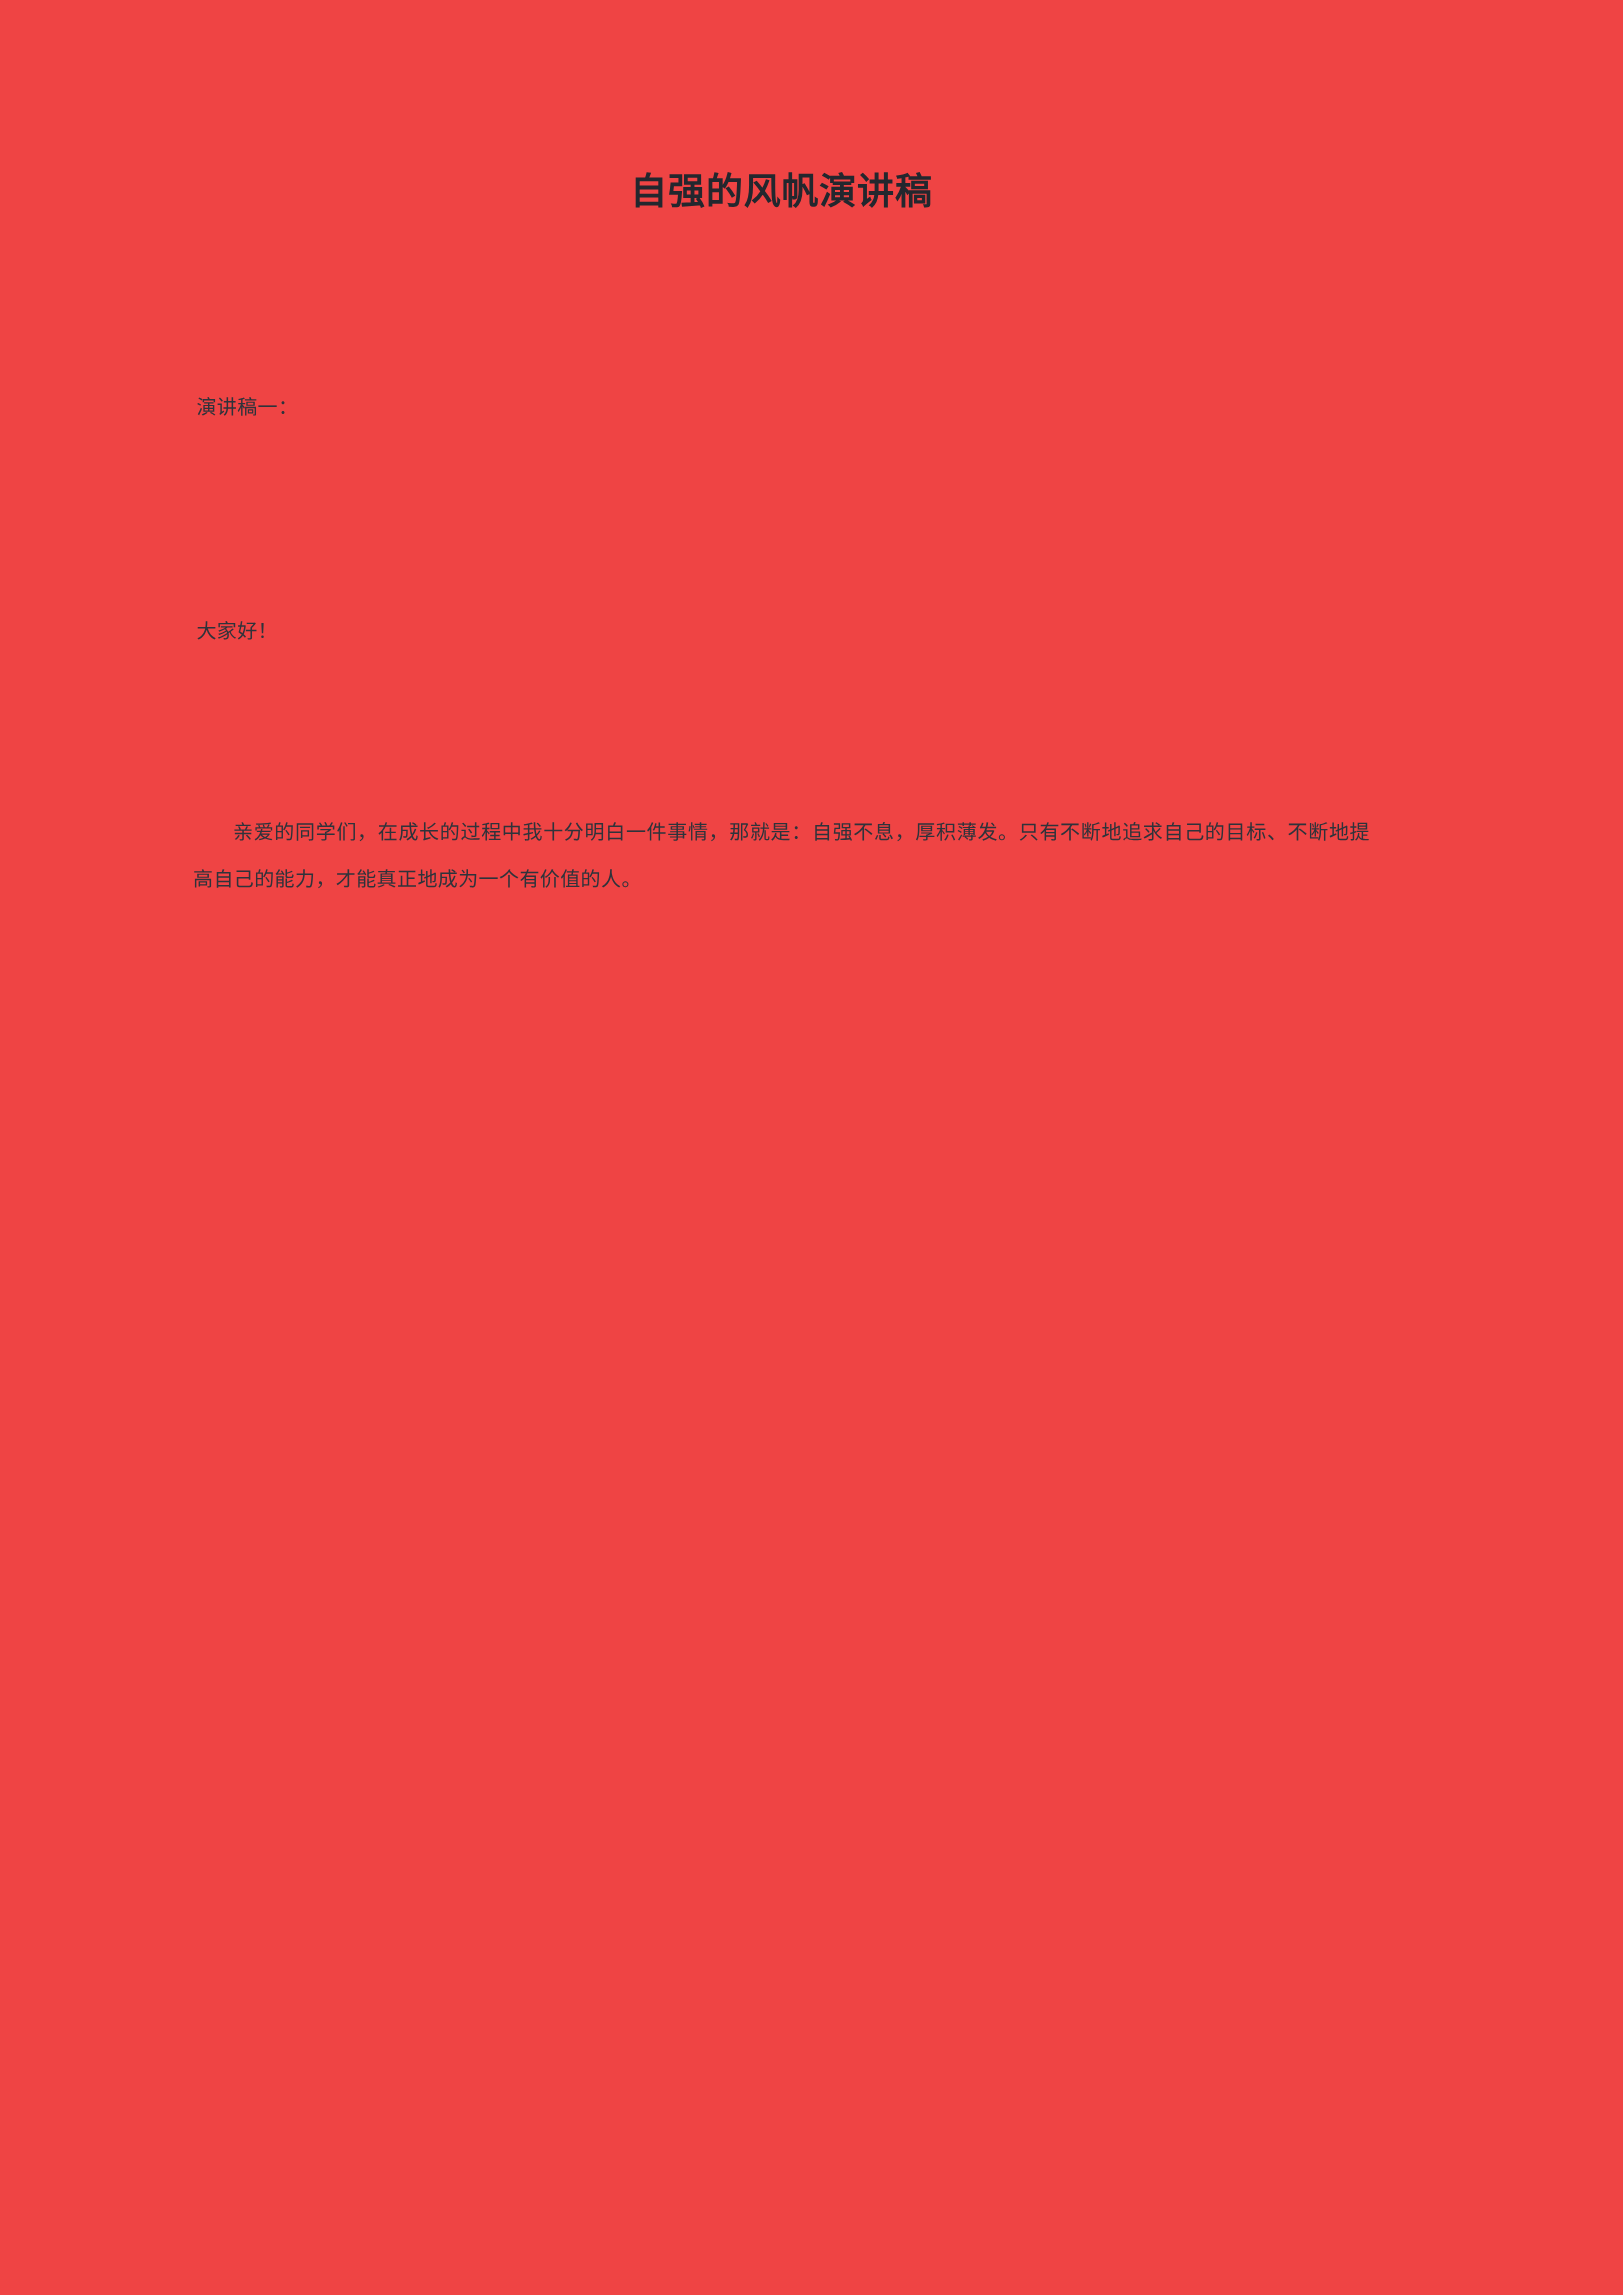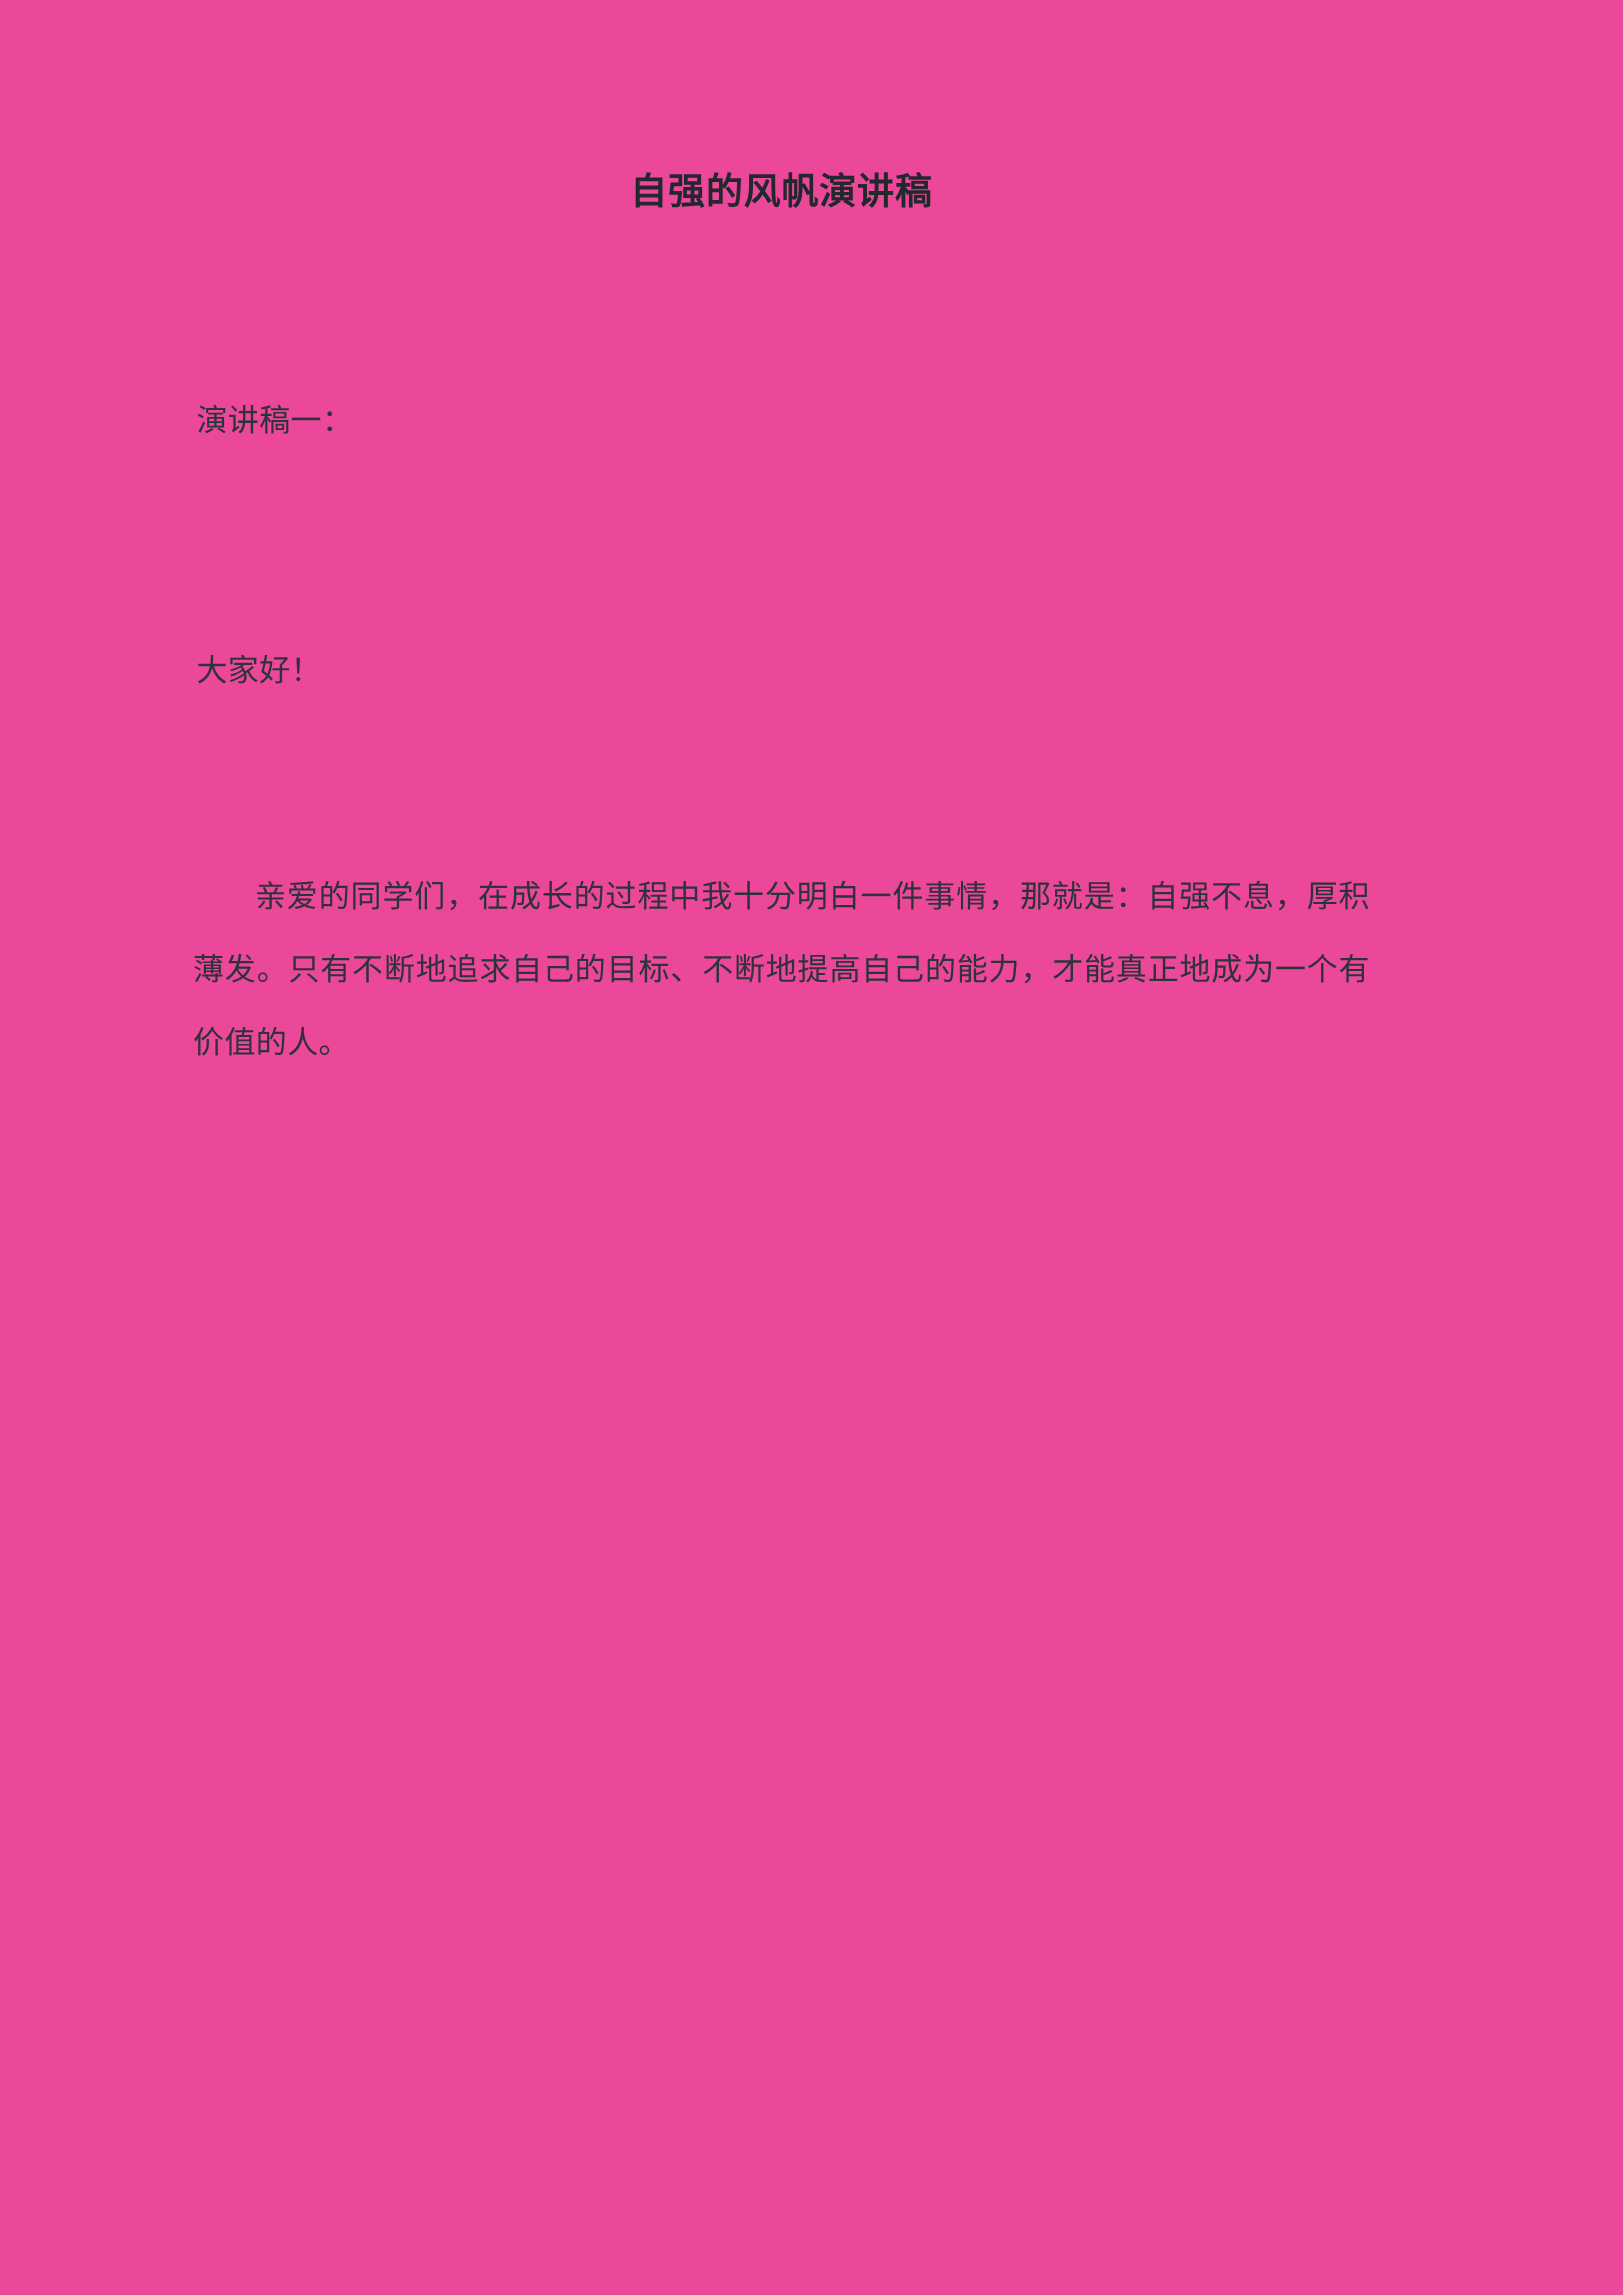--- a/index.html
+++ b/index.html
@@ -14,42 +14,42 @@
     font-family: "DejaVu Serif", "Liberation Serif", serif;
     color: #2b2f36;
     -webkit-font-smoothing: antialiased;
   }
   .page {
     position: relative;
     width: 1624px;
     min-height: 2295px;
     box-sizing: border-box;
     padding: 0;
-    background: #ec4899;
+    background: #ef4444;
   }
   .doc-body {
     box-sizing: border-box;
     padding: 166px 254px 101px 193px;
   }
   .doc-title {
     font-family: "DejaVu Serif", "Liberation Serif", serif;
     font-weight: 700;
     font-size: 37px;
     line-height: 1.4;
     text-align: center;
     letter-spacing: 0.8px;
     color: #23272e;
     margin: 0 0 0 0;
     padding-right: 0;
   }
   .spacer-after-title {
     height: 166px;
   }
   .para {
-    font-size: 31px;
+    font-size: 20px;
     line-height: 2.35;
     color: #2e333b;
     margin: 0 0 73px 0;
     text-align: justify;
     text-justify: inter-ideograph;
     letter-spacing: 0.4px;
   }
   .para.indent {
     text-indent: 2em;
   }

